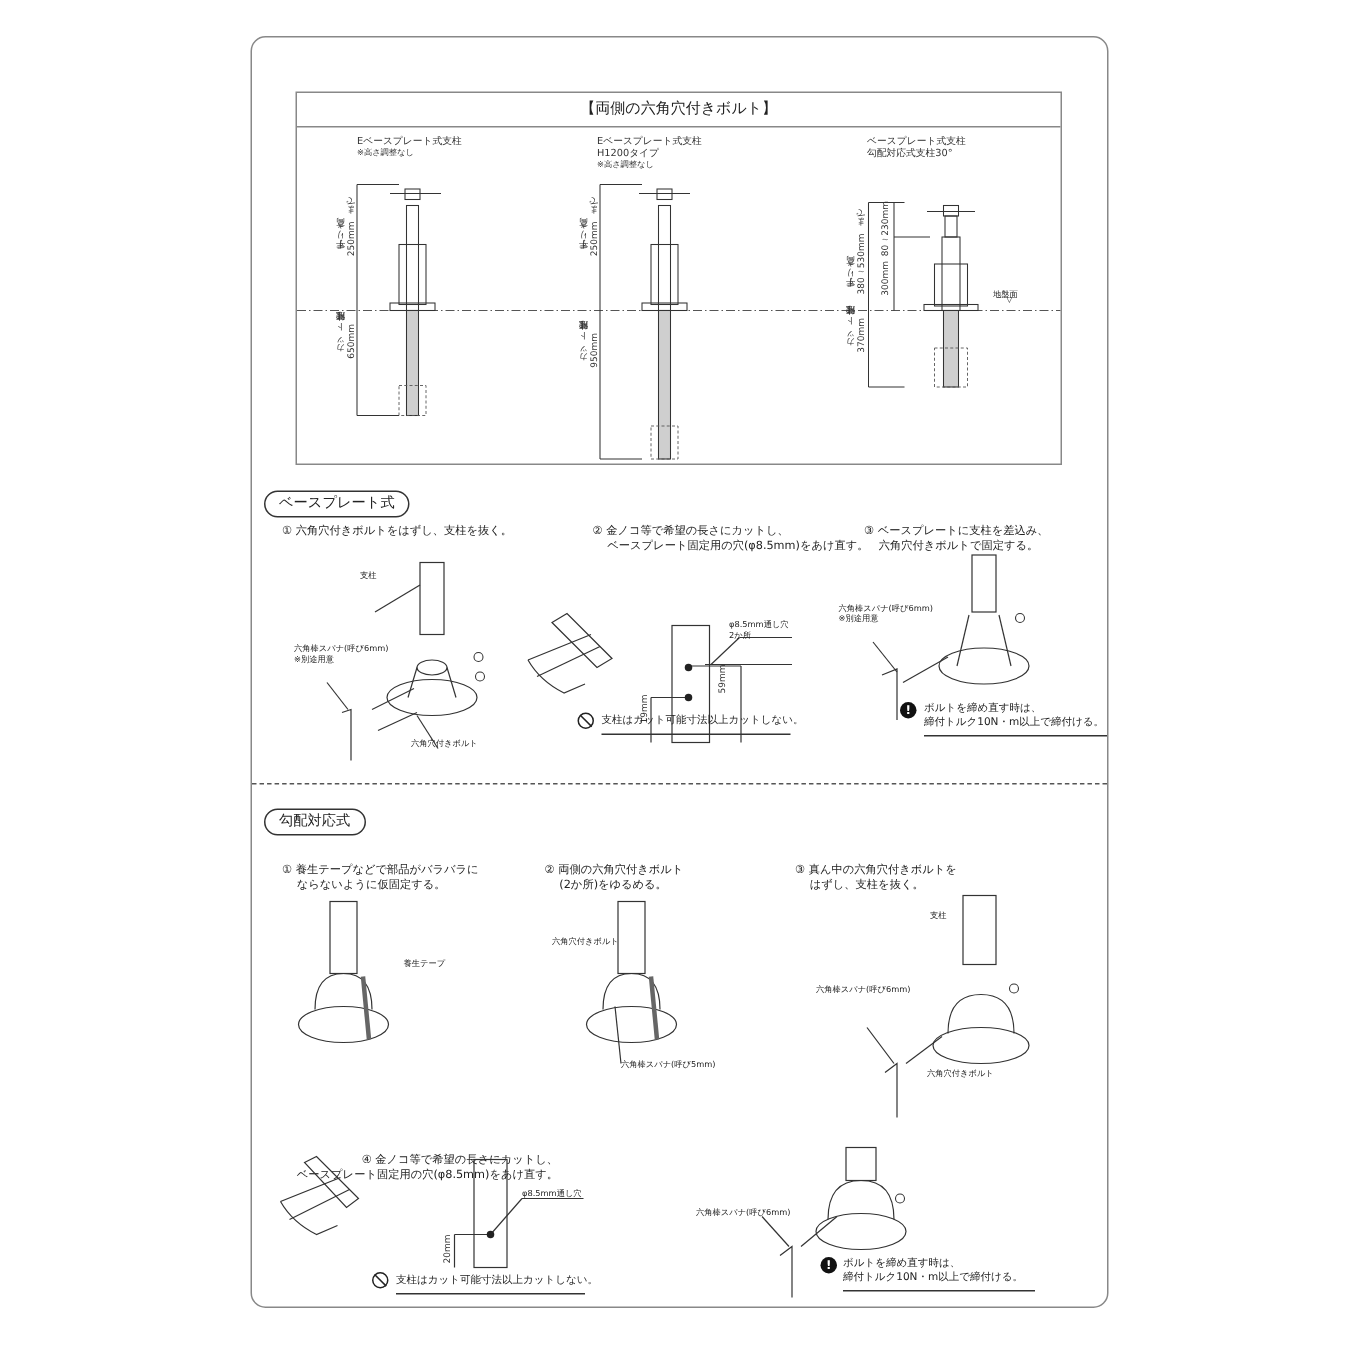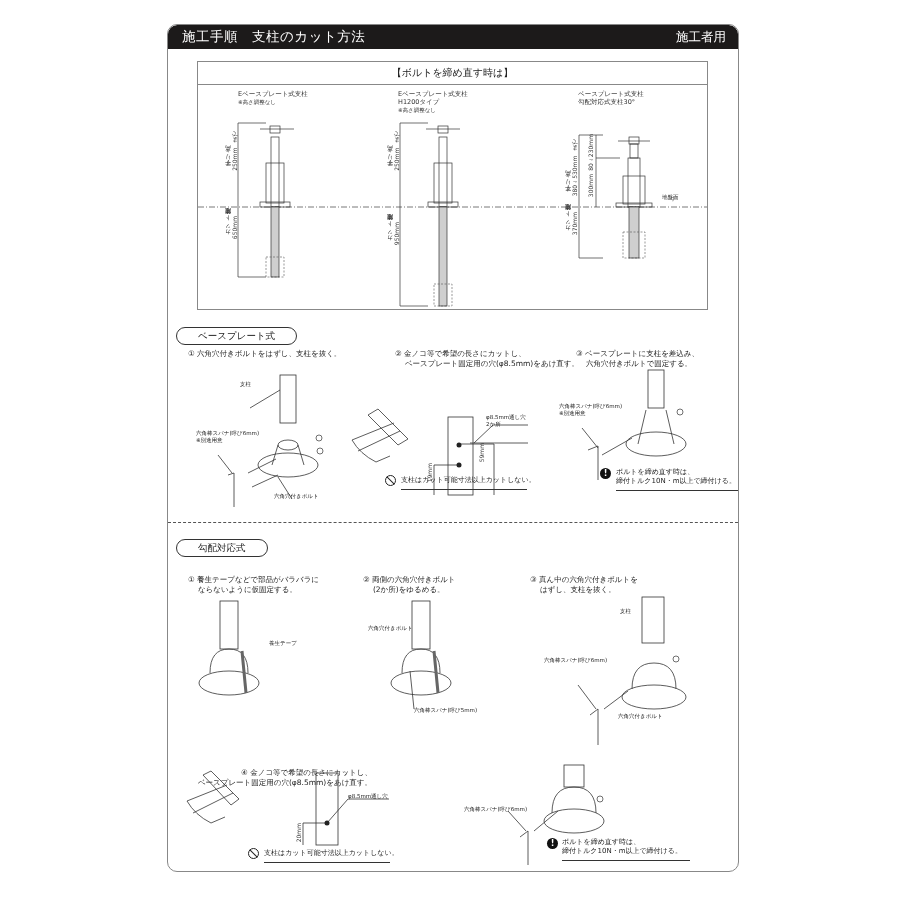--- a/index.html
+++ b/index.html
@@ -12,41 +12,37 @@
   .header .title { position: absolute; left: 14px; top: 3px; font-size: 13.5px; letter-spacing: 0.5px; }
   .header .audience { position: absolute; right: 12px; top: 4px; font-size: 12.5px; }
   .range-box { position: absolute; left: 29px; top: 36px; width: 509px; height: 247px; border: 1px solid #888; }
   .range-title { position: absolute; left: 0; top: 0; width: 509px; height: 22px; border-bottom: 1px solid #888;
                  text-align: center; font-size: 10px; line-height: 22px; }
   .col-label { position: absolute; font-size: 6.5px; line-height: 8px; color: #333; }
   .small { font-size: 5.5px; }
   .vtext { position: absolute; writing-mode: vertical-rl; transform: rotate(180deg); font-size: 6px;
            line-height: 7px; color: #333; white-space: nowrap; }
   .section-pill { position: absolute; height: 16px; border: 1.2px solid #333; border-radius: 9px;
-                  font-size: 9.5px; line-height: 16px; padding: 0 21px; background: #fff; }
+                  font-size: 9.5px; line-height: 16px; padding: 0 9px; background: #fff; }
   .step { position: absolute; font-size: 7.5px; line-height: 10px; color: #222; white-space: pre; }
   .callout { position: absolute; font-size: 5.5px; line-height: 7px; color: #222; white-space: pre; }
   .note { position: absolute; font-size: 7px; line-height: 9px; color: #222; white-space: pre;
           border-bottom: 1.2px solid #333; padding-bottom: 4px; }
   .dashed { position: absolute; left: 0; top: 497px; width: 570px; border-top: 1.4px dashed #555; }
   svg { position: absolute; overflow: visible; }
   .ic { position: absolute; }
 </style>
 </head>
 <body>
 
 <div class="frame">
 
-  <div class="header">
-    <span class="title">施工手順　支柱のカット方法</span>
-    <span class="audience">施工者用</span>
-  </div>
 
   <div class="range-box">
-    <div class="range-title">【ボルトを締め直す時は】</div>
+    <div class="range-title">【両側の六角穴付きボルト】</div>
 
     <div class="col-label" style="left:40px; top:28px; width:110px;">
       <div>Eベースプレート式支柱</div>
       <div class="small">※高さ調整なし</div>
     </div>
 
     <div class="col-label" style="left:200px; top:28px; width:110px;">
       <div>Eベースプレート式支柱</div>
       <div>H1200タイプ</div>
       <div class="small">※高さ調整なし</div>

